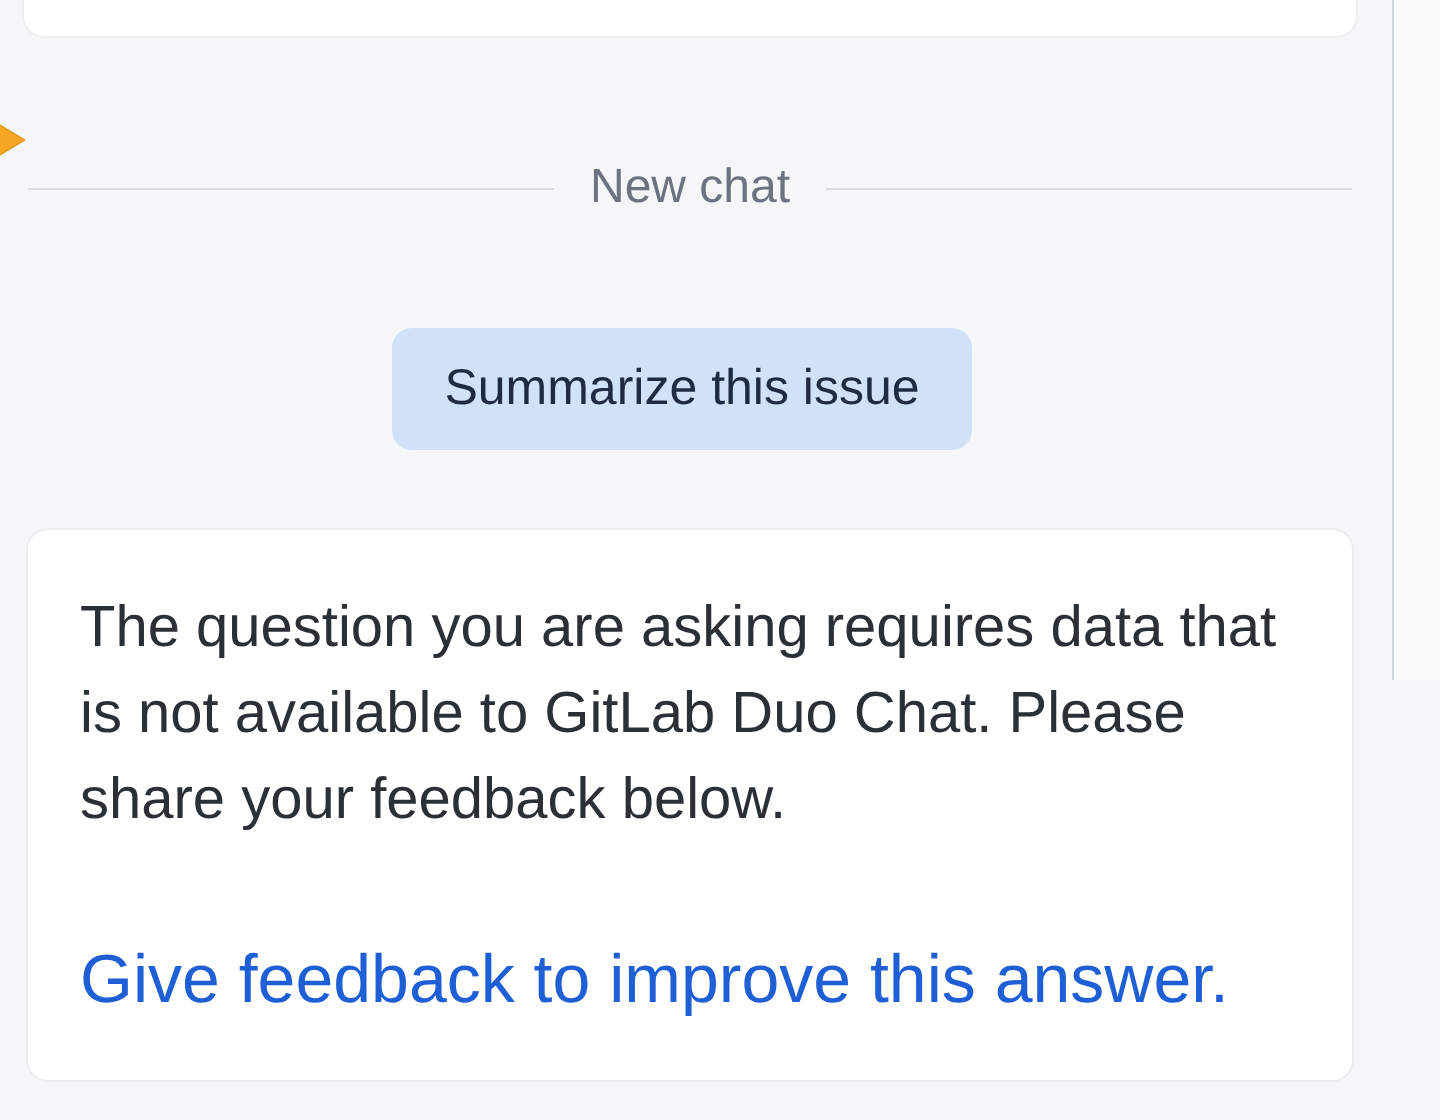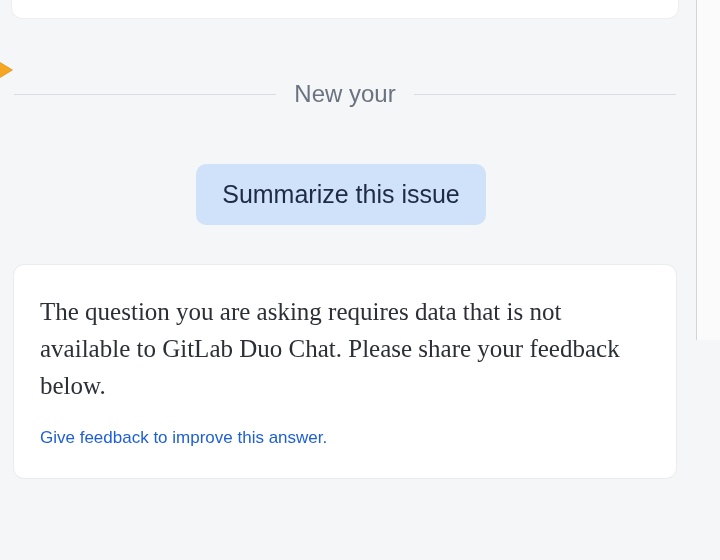--- a/index.html
+++ b/index.html
@@ -79,46 +79,45 @@
     }
     .assistant-card {
       background: #ffffff;
       border-radius: 10px;
       box-shadow: 0 0 0 1px rgba(0,0,0,0.04);
       margin: 40px 4px 0 4px;
       padding: 28px 26px 30px 26px;
     }
     .assistant-text {
       color: #2b2f36;
-      font-size: 25px;
+      font-size: 29px;
       line-height: 1.48;
       font-weight: 400;
-      font-family: Liberation Serif, serif;
     }
     .feedback-link {
       display: inline-block;
-      margin-top: 24px;
+      margin-top: 49px;
       color: #1f5fd6;
-      font-size: 17px;
+      font-size: 34px;
       font-weight: 400;
       cursor: pointer;
     }
   </style>
 </head>
 <body>
 
 <div class="chat-panel">
 
   <div class="prev-edge"></div>
 
   <div class="pointer-icon"></div>
 
   <div class="divider-row">
     <div class="divider-line"></div>
-    <span class="divider-label">New your</span>
+    <span class="divider-label">New chat</span>
     <div class="divider-line"></div>
   </div>
 
   <div class="user-row">
     <div class="user-bubble">
       <span>Summarize this issue</span>
     </div>
   </div>
 
   <div class="assistant-card">

